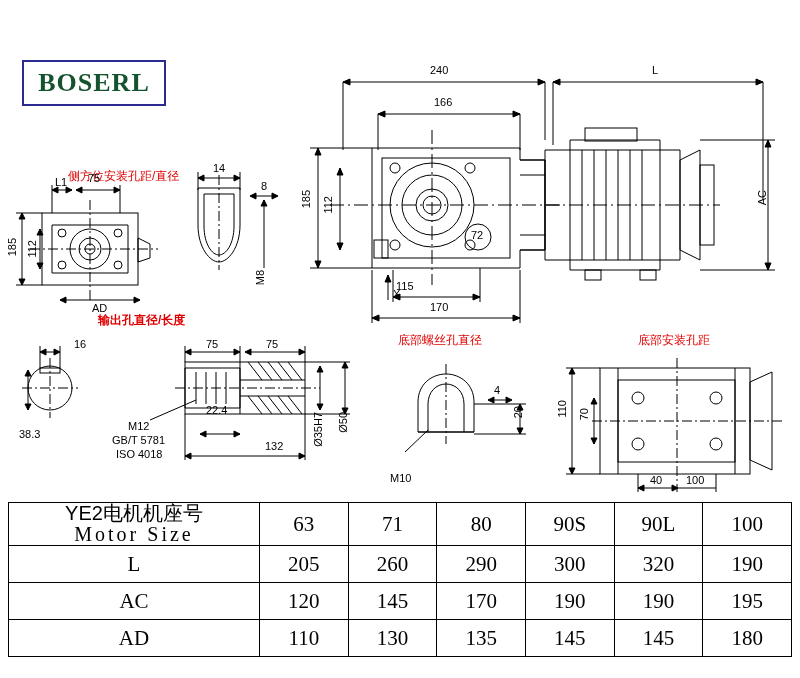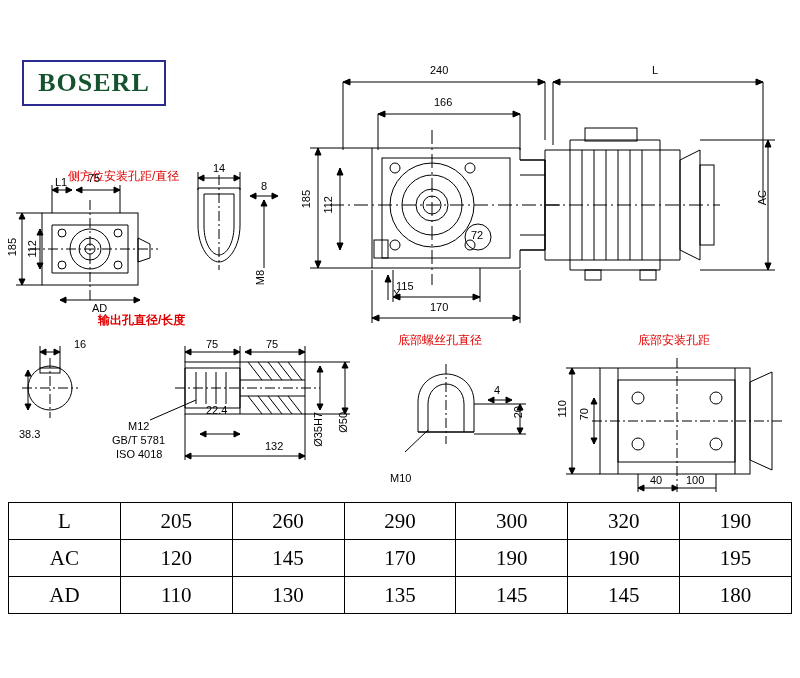--- a/index.html
+++ b/index.html
@@ -372,20 +372,32 @@
   <div class="t lbl-s" style="left:494px;top:384px;">4</div>
   <div class="t lbl-s vert" style="left:512px;top:406px;">20</div>
 
   <div class="t lbl-s vert" style="left:556px;top:400px;">110</div>
   <div class="t lbl-s vert" style="left:578px;top:408px;">70</div>
   <div class="t lbl-s" style="left:650px;top:474px;">40</div>
   <div class="t lbl-s" style="left:686px;top:474px;">100</div>
 
   <table id="spec-table">
     <tbody>
+      <tr>
+        <td class="hdr-label" rowspan="1" style="width:250px;">
+          <div class="cn">YE2电机机座号</div>
+          <div style="letter-spacing:3px;">Motor Size</div>
+        </td>
+        <td>63</td>
+        <td>71</td>
+        <td>80</td>
+        <td>90S</td>
+        <td>90L</td>
+        <td>100</td>
+      </tr>
       <tr>
         <td class="rowlab">L</td>
         <td>205</td>
         <td>260</td>
         <td>290</td>
         <td>300</td>
         <td>320</td>
         <td>190</td>
       </tr>
       <tr>

